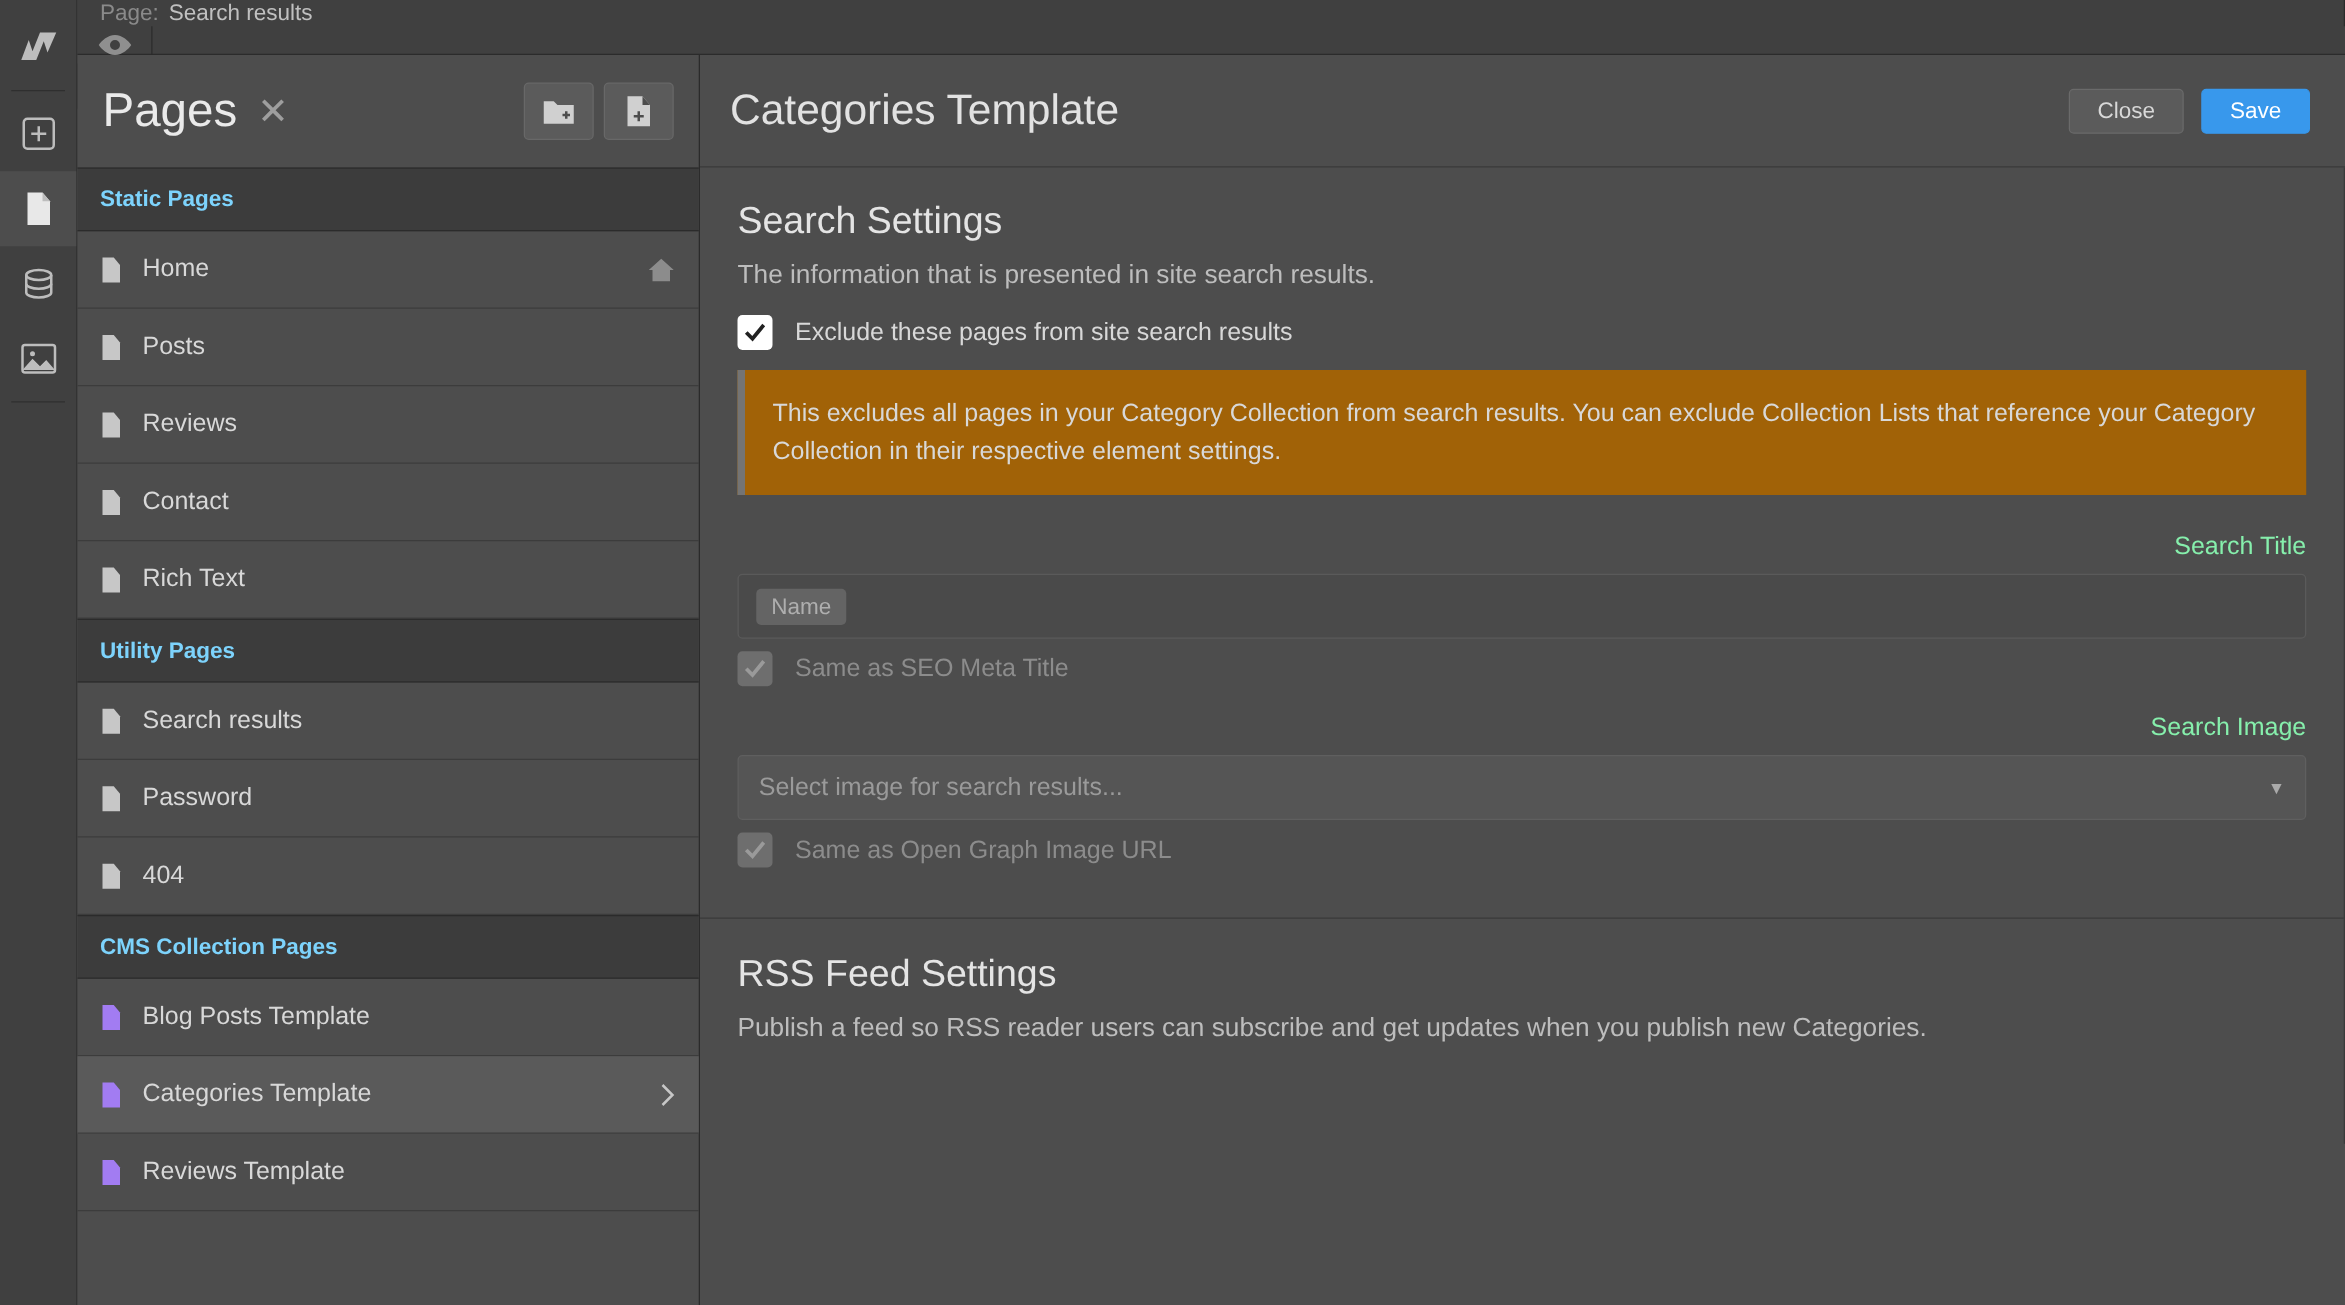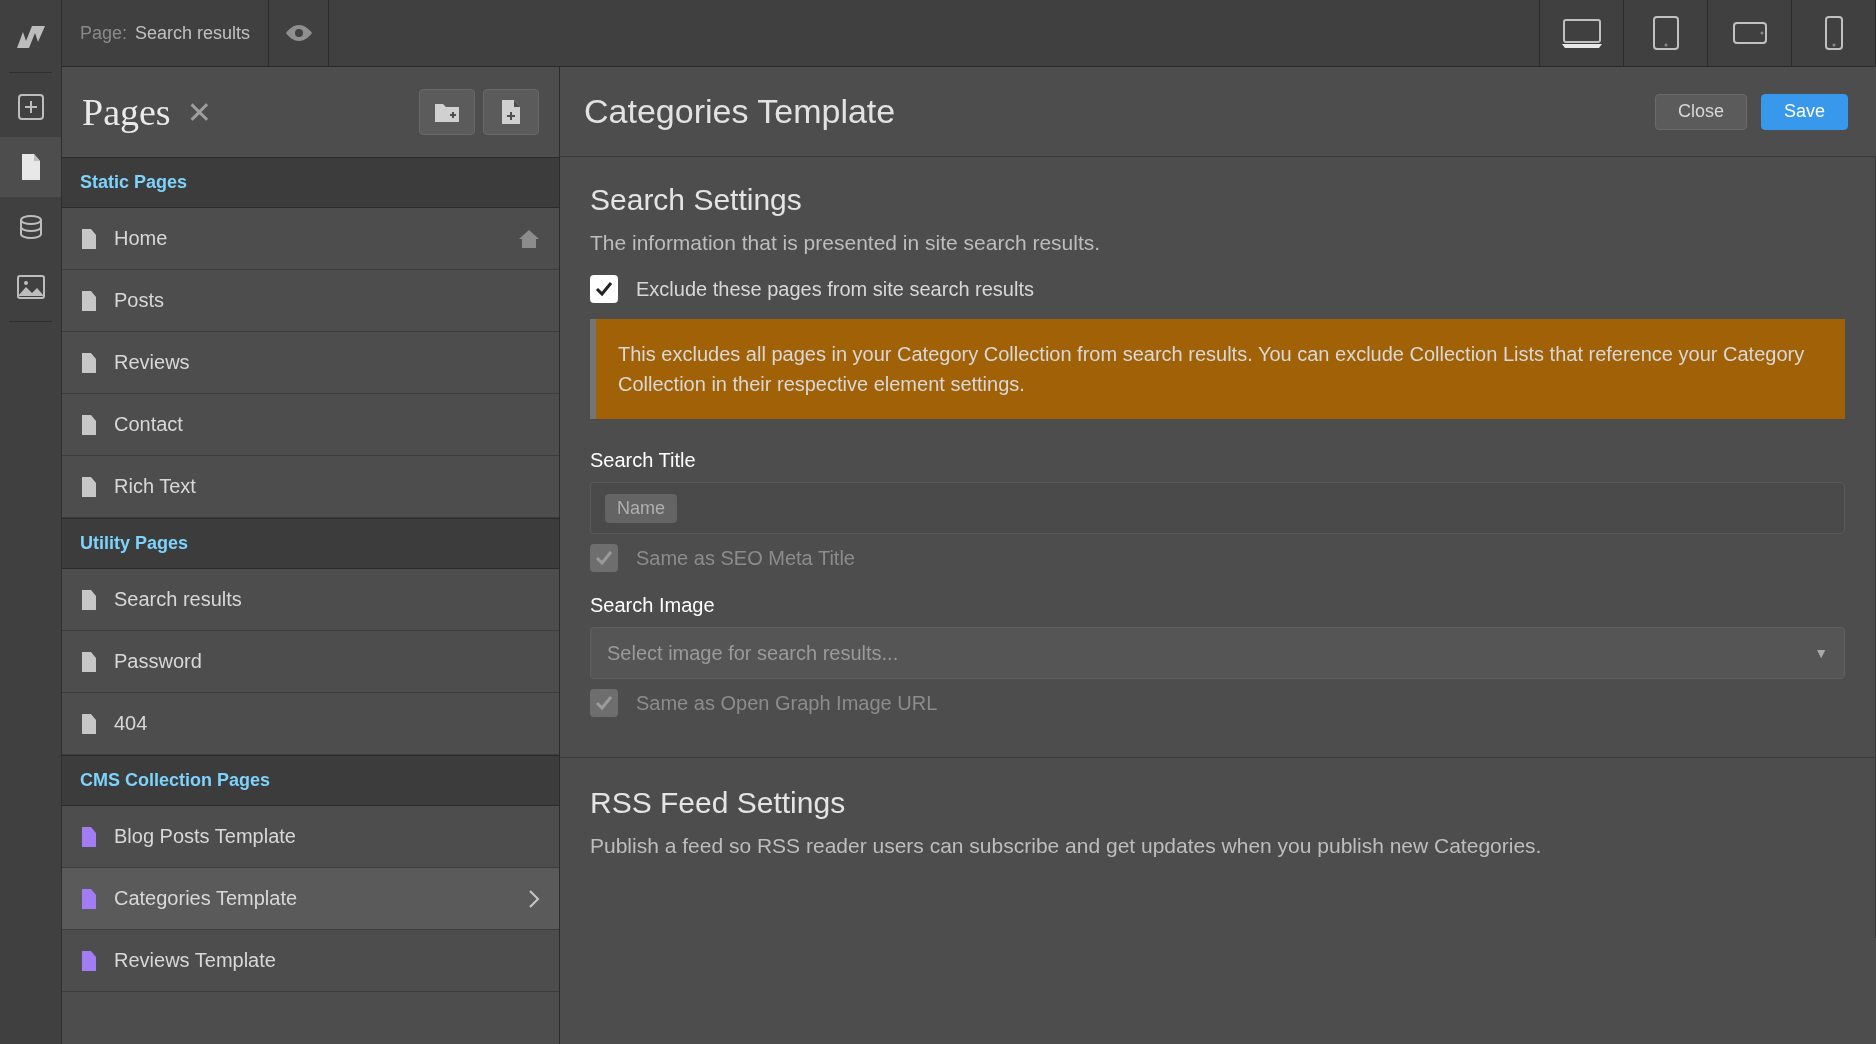--- a/index.html
+++ b/index.html
@@ -33,26 +33,27 @@
   }
   .rail-item svg { fill: #bdbdbd; }
   .rail-item.active { background: #4d4d4d; }
   .rail-divider { border-top: 1px solid #2f2f2f; width: 70%; margin: 4px 0; }
 
   
   .main { flex: 1; display: flex; flex-direction: column; }
 
   
   .topbar {
-    height: 67px;
+    height: 44px;
     background: #404040;
     border-bottom: 1px solid #2b2b2b;
     display: flex;
     align-items: stretch;
     color: #c0c0c0;
+    flex-direction: column;
   }
   .topbar-page {
     display: flex;
     align-items: center;
     padding: 0 18px;
     border-right: 1px solid #2b2b2b;
     gap: 8px;
     font-size: 18px;
   }
   .topbar-page .lbl { color: #8a8a8a; }
@@ -80,21 +81,20 @@
   .pages-panel {
     width: 498px;
     background: #4d4d4d;
     border-right: 1px solid #2b2b2b;
     display:flex; flex-direction:column;
   }
   .pages-header {
     height: 90px;
     display:flex; align-items:center; justify-content:space-between;
     padding: 0 20px;
-    font-family: Liberation Serif, serif;
   }
   .pages-title-wrap { display:flex; align-items:center; gap:16px; }
   .pages-title { font-size: 38px; color: #eaeaea; font-weight: 400; }
   .pages-close { font-size: 30px; color: #9e9e9e; cursor:pointer; }
   .pages-actions { display:flex; gap:8px; }
   .pages-action-btn {
     width:56px; height:46px; background:#5b5b5b; border:1px solid #686868;
     border-radius:4px; display:flex; align-items:center; justify-content:center;
     cursor:pointer;
   }
@@ -166,21 +166,21 @@
   .callout {
     border-left: 6px solid #747474;
     background:#a16207;
     padding: 20px 22px;
     margin: 16px 0 30px 0;
     font-size: 20px;
     line-height: 1.5;
     color:#d8d8d8;
   }
 
-  .field-label { font-size:20px; color:#ffffff; margin: 22px 0 10px 0; }
+  .field-label { font-size:20px; color:#86efac; margin: 22px 0 10px 0; text-align: right; }
   .token-input {
     border:1px solid #5f5f5f; background:#4a4a4a; border-radius:4px;
     padding:10px 14px; min-height:52px;
     display:flex; align-items:center; gap:8px;
   }
   .token-input.disabled { opacity:0.75; }
   .token {
     background:#6c6c6c; color:#cfcfcf; border-radius:4px;
     padding:4px 12px; font-size:18px;
   }

